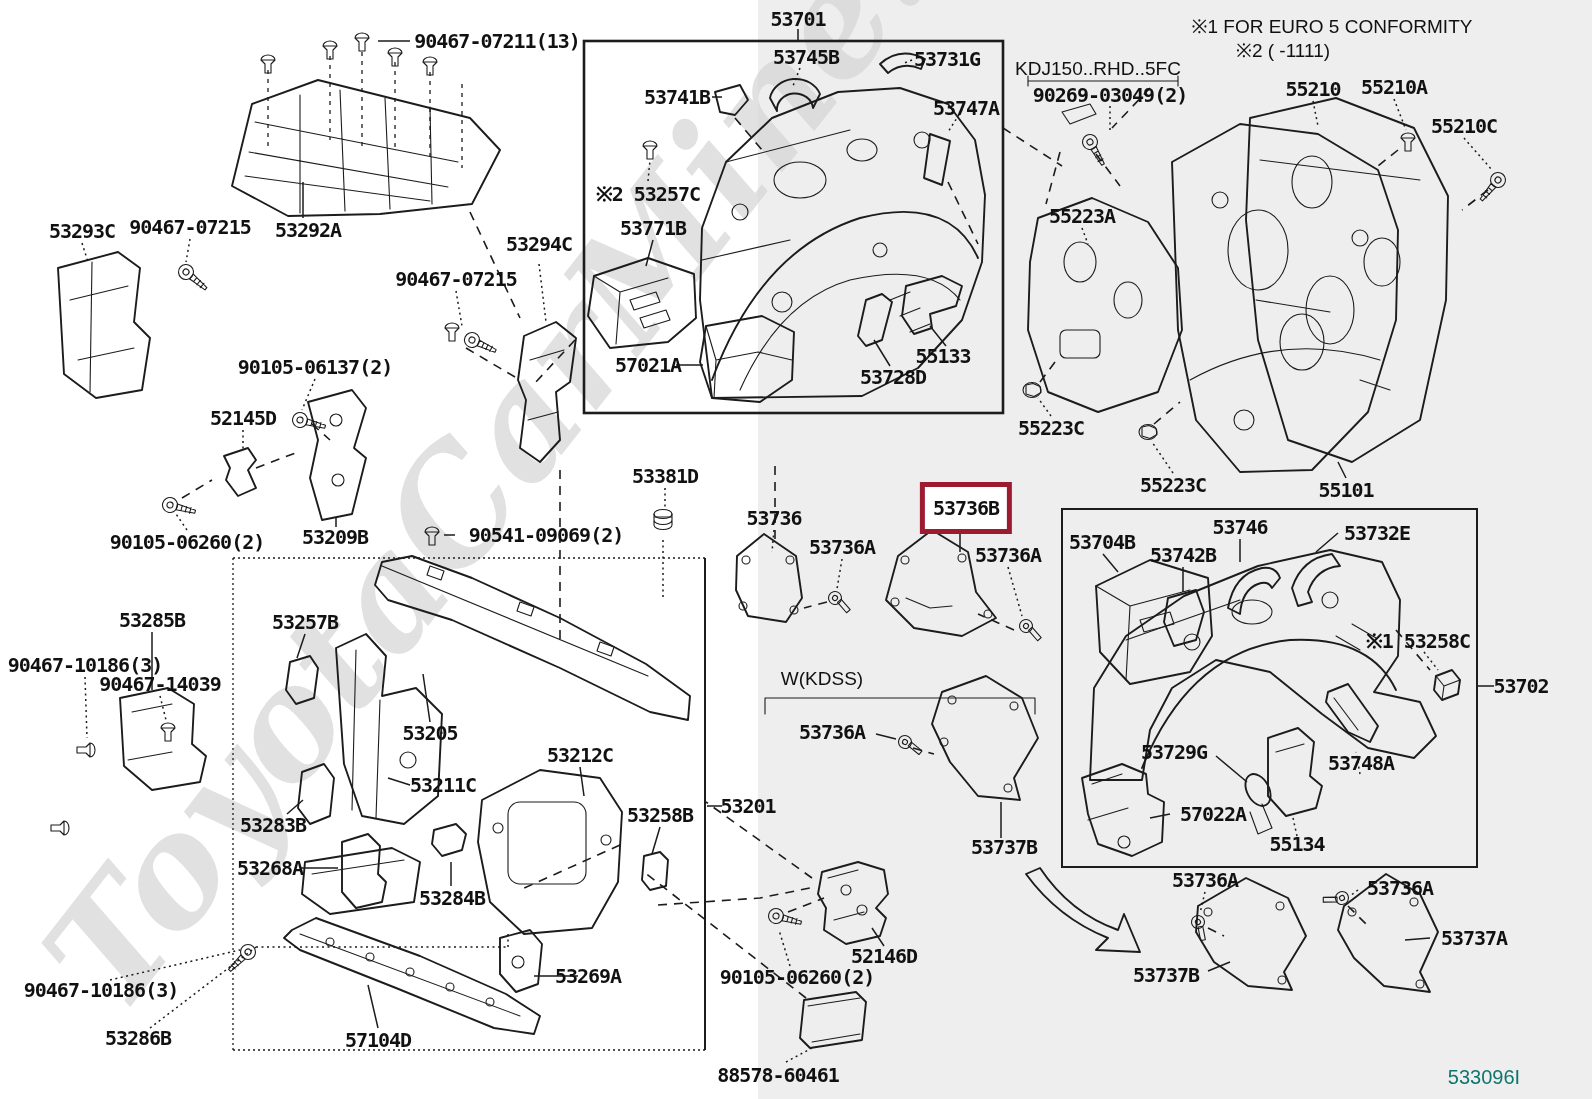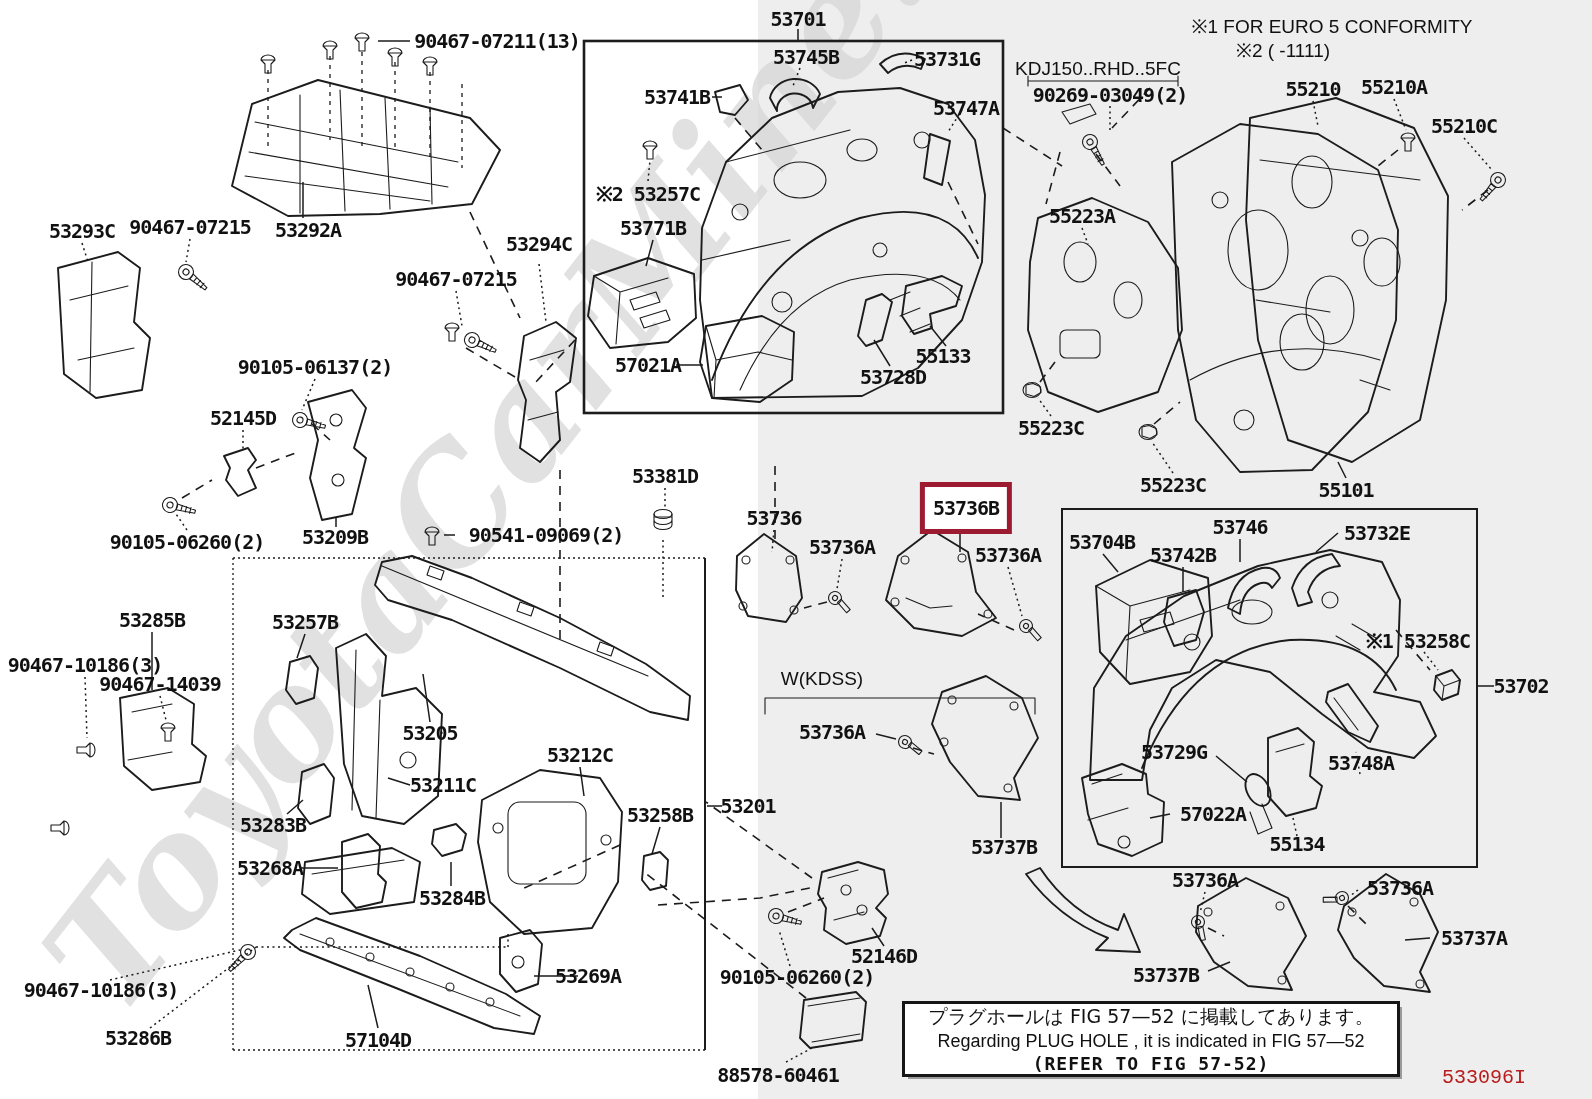--- a/index.html
+++ b/index.html
@@ -25,21 +25,21 @@
   .label.note{font-family:"Liberation Sans",sans-serif;font-weight:400;font-size:19px;letter-spacing:0;}
   .label.hl{border:5px solid #9d1b31;background:#ffffff;padding:9px 8px;}
   
   .note-box{position:absolute;left:902px;top:1001px;width:492px;height:70px;background:#fff;
             border:3px solid #161616;box-shadow:4px 4px 0 -2px #9a9a9a;
             display:flex;flex-direction:column;justify-content:center;align-items:center;gap:1px;}
   .note-ja{font-family:"DejaVu Sans",sans-serif;font-size:19px;color:#111;}
   .note-en{font-family:"Liberation Sans",sans-serif;font-size:18px;color:#111;}
   .note-ref{font-family:"DejaVu Sans Mono",monospace;font-weight:bold;font-size:18px;letter-spacing:1px;color:#111;}
   .fig-code{position:absolute;left:1484px;top:1077px;transform:translate(-50%,-50%);
-            font-family:Liberation Mono, monospace;font-size:20px;color:#b91c1c;}
+            font-family:Liberation Sans, sans-serif;font-size:20px;color:#0f766e;}
 </style>
 </head>
 <body>
 
 <div class="stage">
   <div class="gray-panel"></div>
 
   <svg class="art" viewBox="0 0 1592 1099">
     <defs>
       <g id="scr">
@@ -352,20 +352,15 @@
       <div class="label part" style="left: 588px; top: 976px;">53269A</div>
       <div class="label part" style="left: 797px; top: 977px;">90105-06260(2)</div>
       <div class="label part" style="left: 884px; top: 956px;">52146D</div>
       <div class="label part" style="left: 778px; top: 1075px;">88578-60461</div>
       <div class="label note" style="left: 1332px; top: 26px;">※1 FOR EURO 5 CONFORMITY</div>
       <div class="label note" style="left: 1283px; top: 50px;">※2 (      -1111)</div>
       <div class="label note" style="left: 1098px; top: 69px;">KDJ150..RHD..5FC</div>
       <div class="label note" style="left: 822px; top: 679px;">W(KDSS)</div>
     </div>
 
-  <div class="note-box">
-    <div class="note-ja">プラグホールは FIG 57—52 に掲載してあります。</div>
-    <div class="note-en">Regarding  PLUG  HOLE , it is indicated in  FIG  57—52</div>
-    <div class="note-ref">(REFER TO FIG 57-52)</div>
-  </div>
 
   <div class="fig-code">533096I</div>
 </div>
 
 </body></html>

